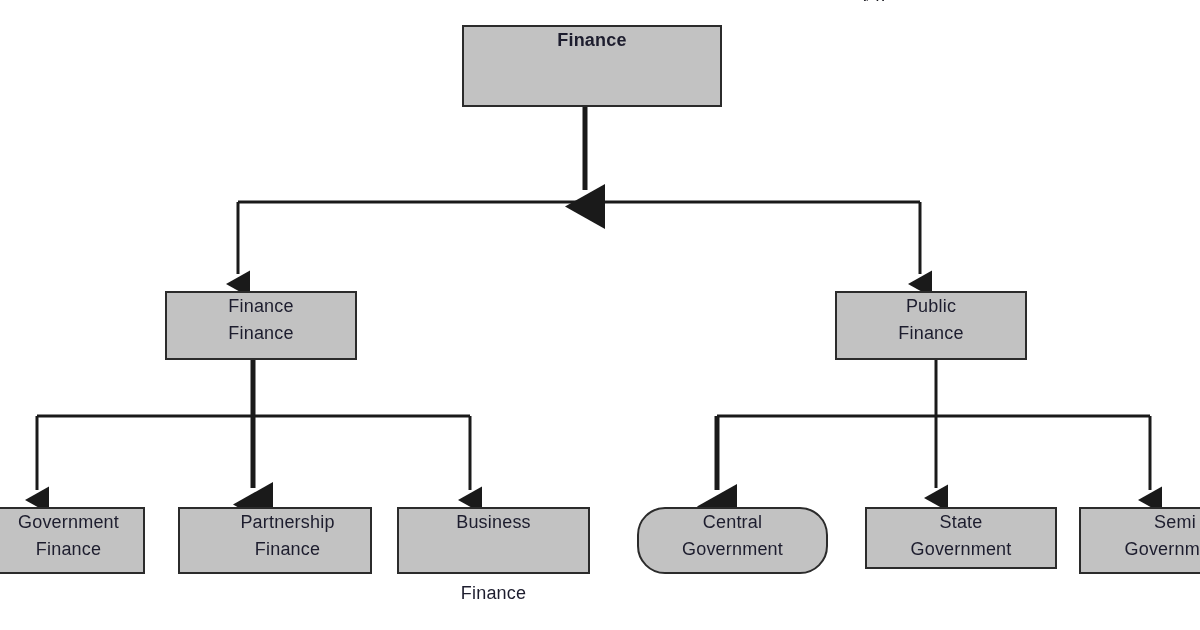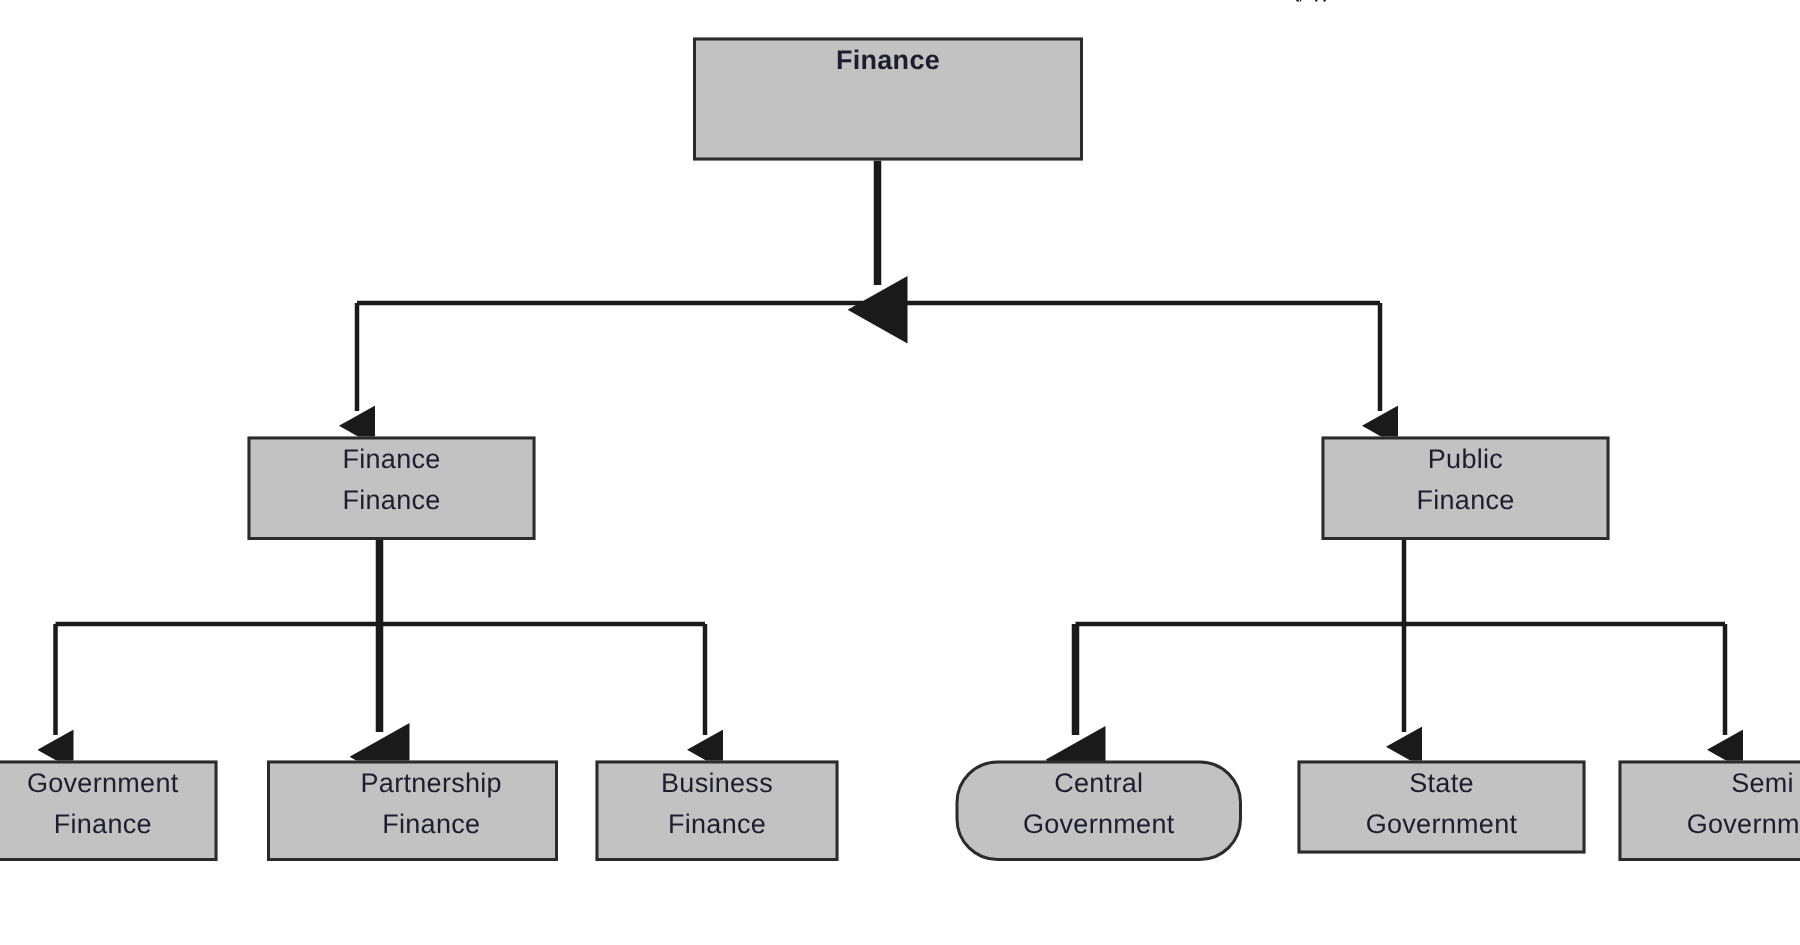--- a/index.html
+++ b/index.html
@@ -129,36 +129,36 @@
 
   <div class="node node-root" id="node-finance" style="left:462px; top:25px; width:260px; height:82px;">
     <span class="line">Finance</span>
   </div>
 
   <div class="node node-l2" id="node-private-finance" style="left:165px; top:291px; width:192px; height:69px;">
     <span class="line">Finance</span>
     <span class="line">Finance</span>
   </div>
 
-  <div class="node node-l2" id="node-public-finance" style="left:835px; top:291px; width:192px; height:69px;margin-left:46px;">
+  <div class="node node-l2" id="node-public-finance" style="left:835px; top:291px; width:192px; height:69px;">
     <span class="line">Public</span>
     <span class="line">Finance</span>
   </div>
 
   <div class="node node-l3" id="node-individual-finance" style="left:-8px; top:507px; width:153px; height:67px;">
     <span class="line">Government</span>
     <span class="line">Finance</span>
   </div>
 
   <div class="node node-l3" id="node-partnership-finance" style="left:178px; top:507px; width:194px; height:67px;padding-left:25px;">
     <span class="line">Partnership</span>
     <span class="line">Finance</span>
   </div>
 
-  <div class="node node-l3" id="node-business-finance" style="left:397px; top:507px; width:162px; height:67px;">
+  <div class="node node-l3" id="node-business-finance" style="left:397px; top:507px; width:193px; height:67px;gap:44px;">
     <span class="line">Business</span>
     <span class="line">Finance</span>
   </div>
 
   <div class="node node-l3" id="node-central-government" style="left:637px; top:507px; width:191px; height:67px;border-radius:28px;">
     <span class="line">Central</span>
     <span class="line">Government</span>
   </div>
 
   <div class="node node-l3" id="node-state-government" style="left:865px; top:507px; width:192px; height:62px;">

